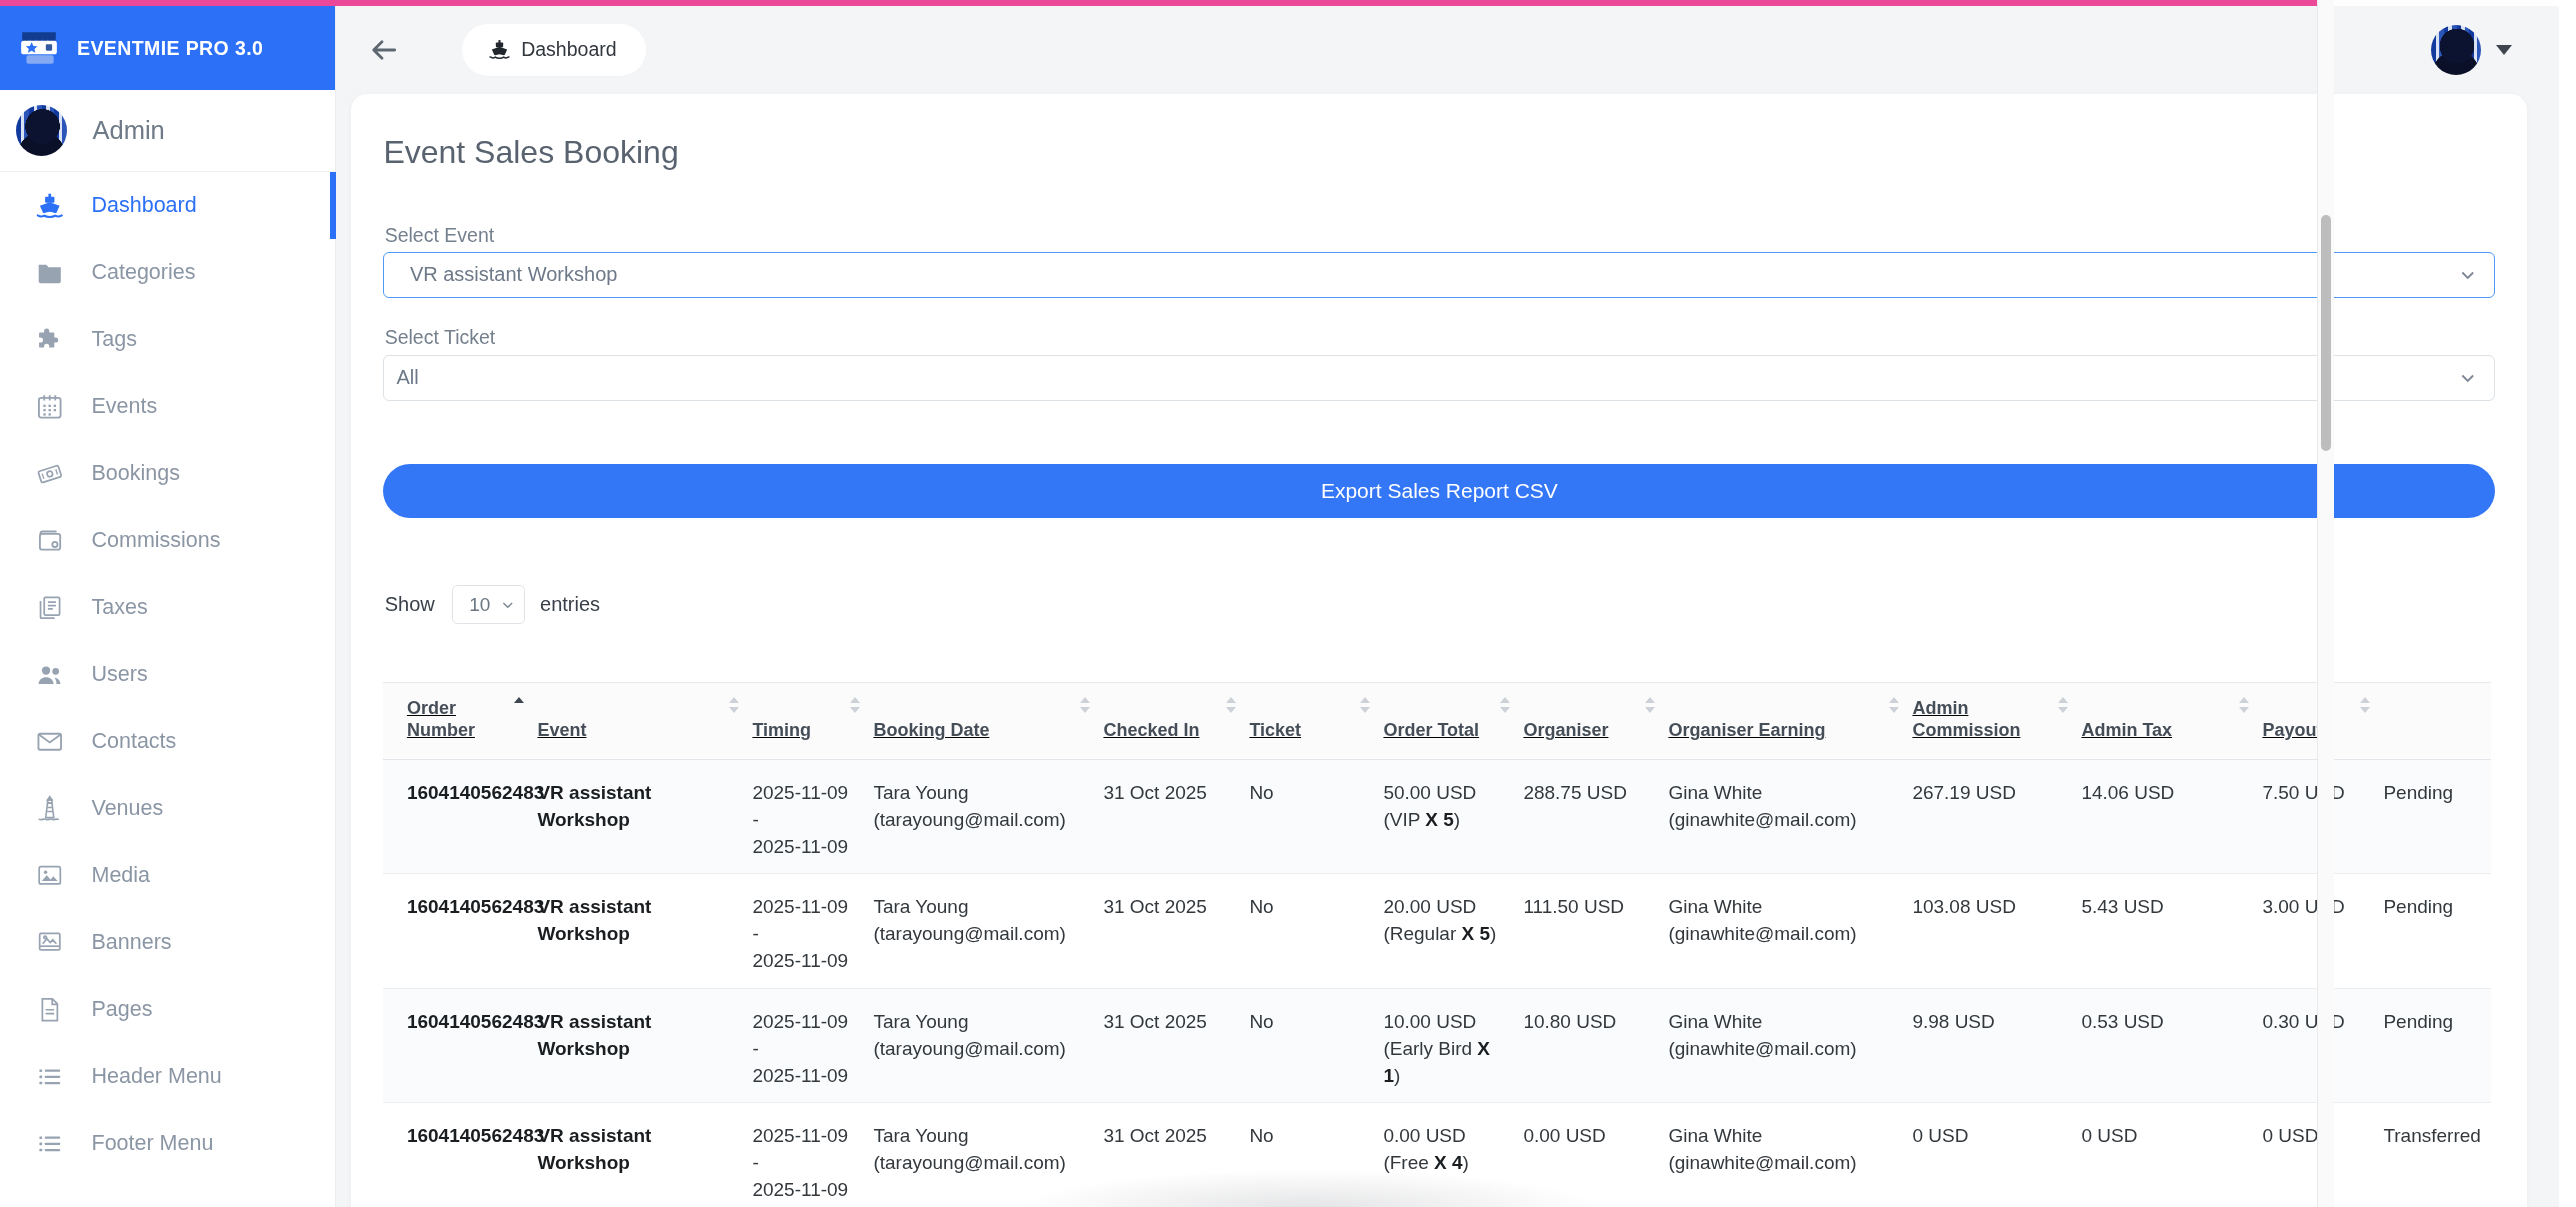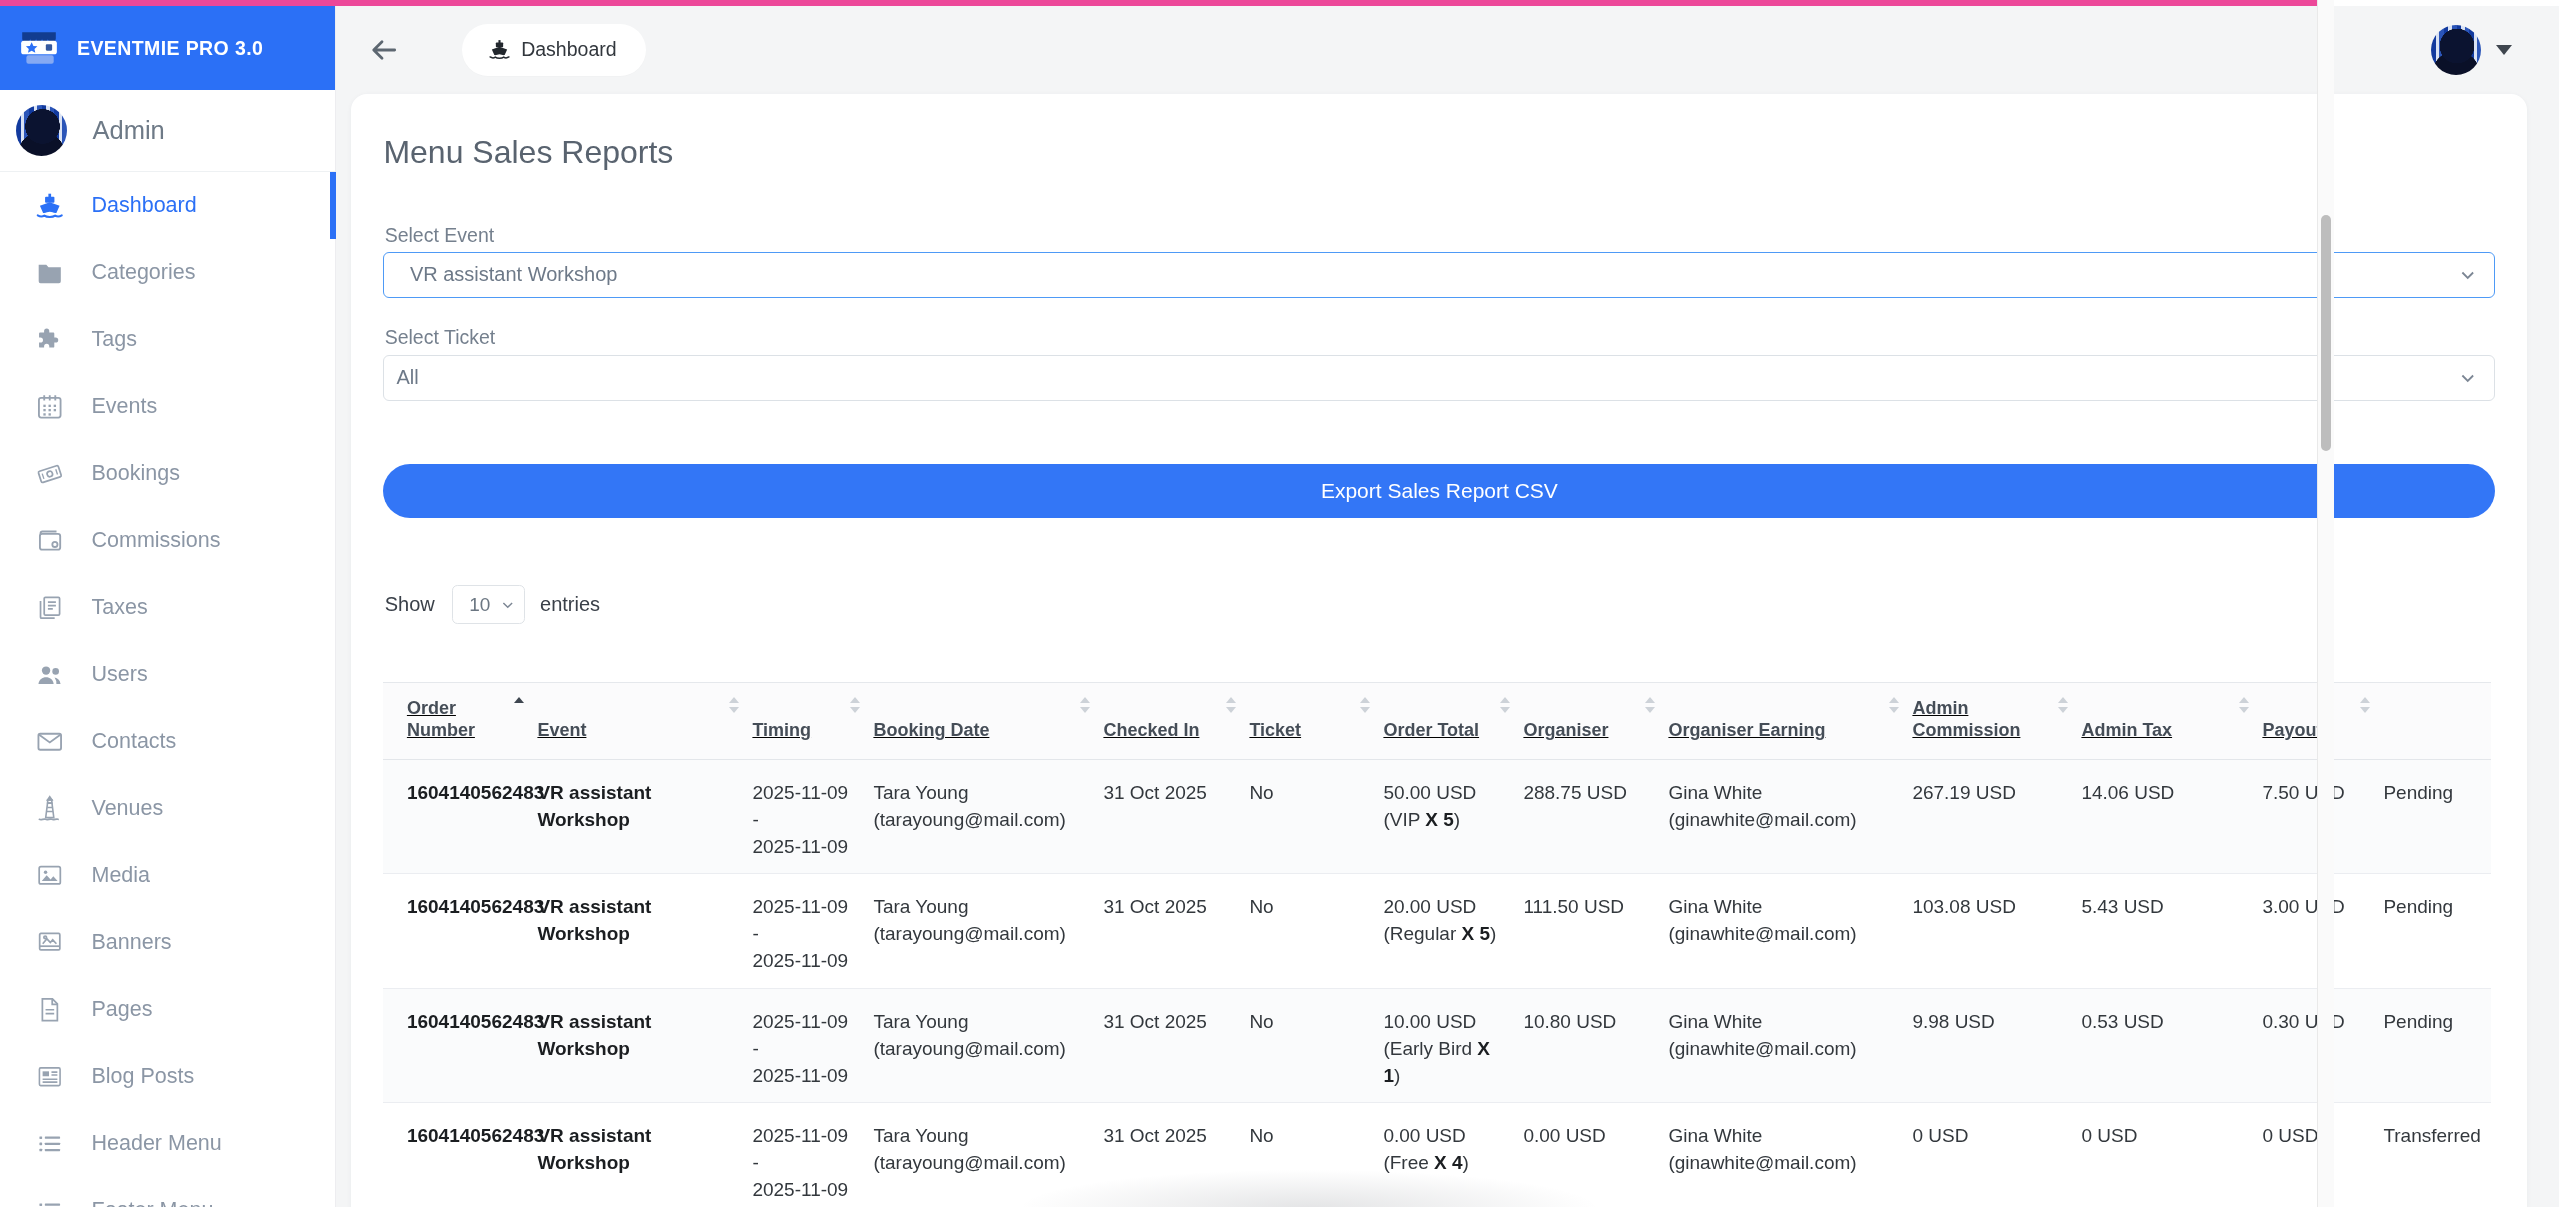--- a/index.html
+++ b/index.html
@@ -271,30 +271,20 @@
             <svg viewBox="0 0 24 24" fill="none" stroke="currentColor" stroke-width="1.4">
               <path d="M6 3.2h8.2l4 4V20.8H6z"></path>
               <path d="M14 3.4V7.6h4.1"></path>
               <path d="M8.6 12h7M8.6 15.2h7"></path>
             </svg>
           </span>
           <span class="mi-label">Pages</span>
         </div>
         <div class="menu-item">
           <span class="mi-icon">
-            <svg viewBox="0 0 24 24" fill="none" stroke="currentColor" stroke-width="1.3">
-              <rect x="3.6" y="4.8" width="16.8" height="14.4" rx="1"></rect>
-              <rect x="6.2" y="7.6" width="5.2" height="4" fill="currentColor" stroke="none"></rect>
-              <path d="M13.4 8.2h4.8M13.4 10.6h4.8M6.2 14h12M6.2 16.4h12"></path>
-            </svg>
-          </span>
-          <span class="mi-label">Blog Posts</span>
-        </div>
-        <div class="menu-item">
-          <span class="mi-icon">
             <svg viewBox="0 0 24 24" fill="currentColor">
               <rect x="3.6" y="6" width="2.2" height="2.2" rx="0.4"></rect>
               <rect x="3.6" y="11" width="2.2" height="2.2" rx="0.4"></rect>
               <rect x="3.6" y="16" width="2.2" height="2.2" rx="0.4"></rect>
               <rect x="8" y="6.2" width="12.4" height="1.8" rx="0.4"></rect>
               <rect x="8" y="11.2" width="12.4" height="1.8" rx="0.4"></rect>
               <rect x="8" y="16.2" width="12.4" height="1.8" rx="0.4"></rect>
             </svg>
           </span>
           <span class="mi-label">Header Menu</span>
@@ -336,21 +326,21 @@
     </span>
     <span class="top-right">
       <span class="avatar"></span>
       <span class="user-caret"></span>
     </span>
   </header>
 
   <main class="main">
     <section class="card">
       <div class="content">
-        <h1 class="page-title">Menu Sales Reports</h1>
+        <h1 class="page-title">Event Sales Booking</h1>
 
         <div class="field-label lbl-event">Select Event</div>
         <div class="select select-event">
           <span class="sel-text">VR assistant Workshop</span>
           <span class="sel-caret">
             <svg viewBox="0 0 24 24" fill="none" stroke="currentColor" stroke-width="2">
                 <path d="M6 9.2l6 6 6-6"></path>
               </svg>
           </span>
         </div>

